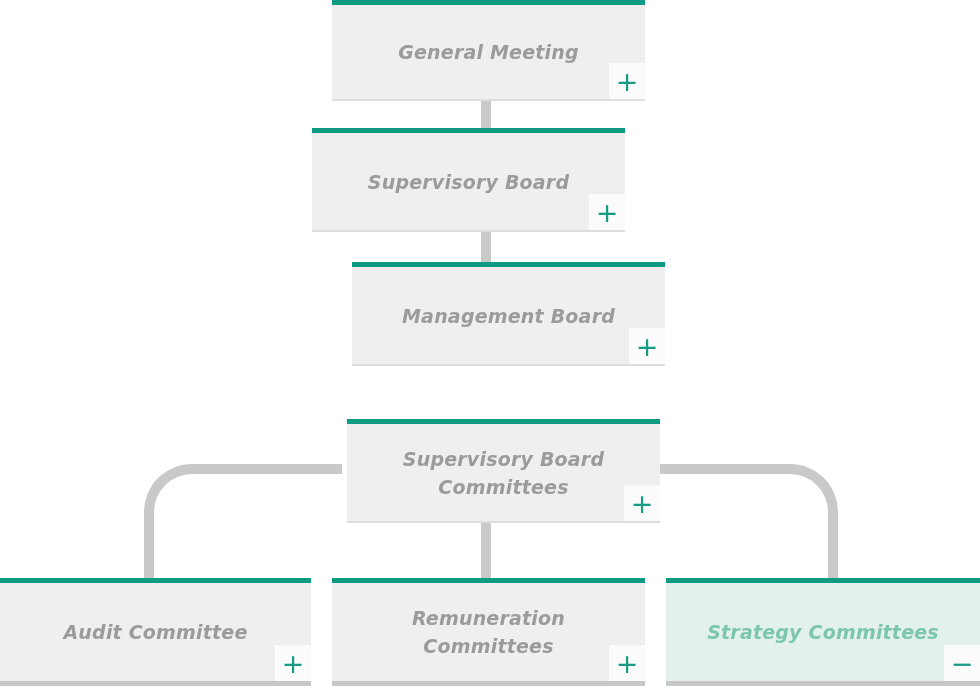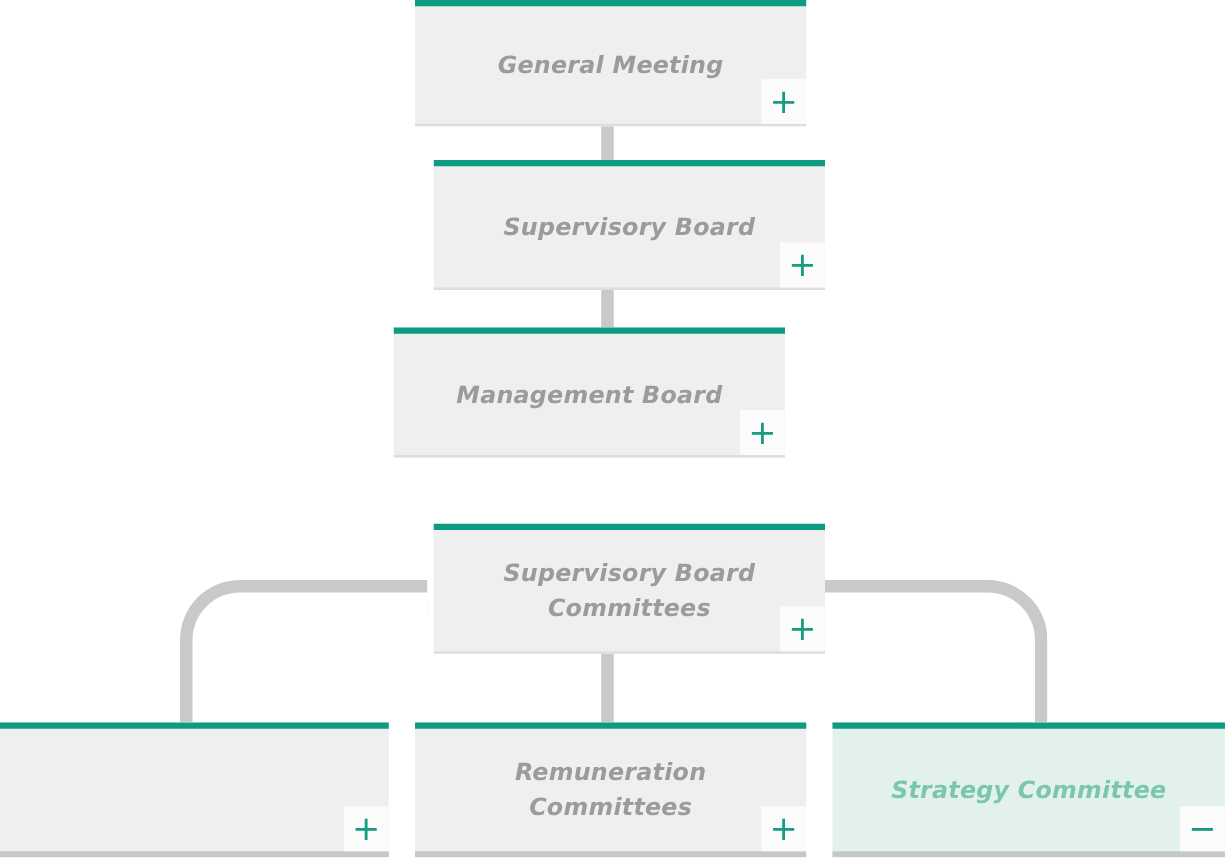--- a/index.html
+++ b/index.html
@@ -88,22 +88,22 @@
   }
   .conn-curve.right {
     left: 640px;
     border-top: 10px solid #c9c9c9;
     border-right: 10px solid #c9c9c9;
     border-top-right-radius: 48px;
   }
 
   
   #node-general-meeting        { left: 332px; top: 0;     width: 313px; height: 101px; }
-  #node-supervisory-board      { left: 347px; top: 128px; width: 313px; height: 104px; }
-  #node-management-board       { left: 315px; top: 262px; width: 313px; height: 104px; }
+  #node-supervisory-board      { left: 312px; top: 128px; width: 313px; height: 104px; }
+  #node-management-board       { left: 352px; top: 262px; width: 313px; height: 104px; }
   #node-sb-committees          { left: 332px; top: 419px; width: 313px; height: 104px; margin-left: 15px; }
   #node-audit-committee        { left: 0;     top: 578px; width: 311px; height: 108px; }
   #node-remuneration-committee { left: 332px; top: 578px; width: 313px; height: 108px; }
   #node-strategy-committee     { left: 666px; top: 578px; width: 314px; height: 108px; }
 
   #conn-gm-sb   { left: 481px; top: 101px; height: 27px; }
   #conn-sb-mb   { left: 481px; top: 232px; height: 30px; }
   #conn-sbc-rem { left: 481px; top: 523px; height: 55px; }
 </style>
 </head>
@@ -131,26 +131,27 @@
     <span class="label">Management Board</span>
     <span class="expand-btn">+</span>
   </div>
 
   <div class="node" id="node-sb-committees">
     <span class="label">Supervisory Board Committees</span>
     <span class="expand-btn">+</span>
   </div>
 
   <div class="node bottom-row" id="node-audit-committee">
+    <span class="label">Audit Committee</span>
     <span class="expand-btn">+</span>
   </div>
 
   <div class="node bottom-row" id="node-remuneration-committee">
     <span class="label">Remuneration Committees</span>
     <span class="expand-btn">+</span>
   </div>
 
   <div class="node bottom-row active" id="node-strategy-committee">
-    <span class="label">Strategy Committee</span>
+    <span class="label">Strategy Committees</span>
     <span class="expand-btn">−</span>
   </div>
 
 </div>
 
 </body></html>

